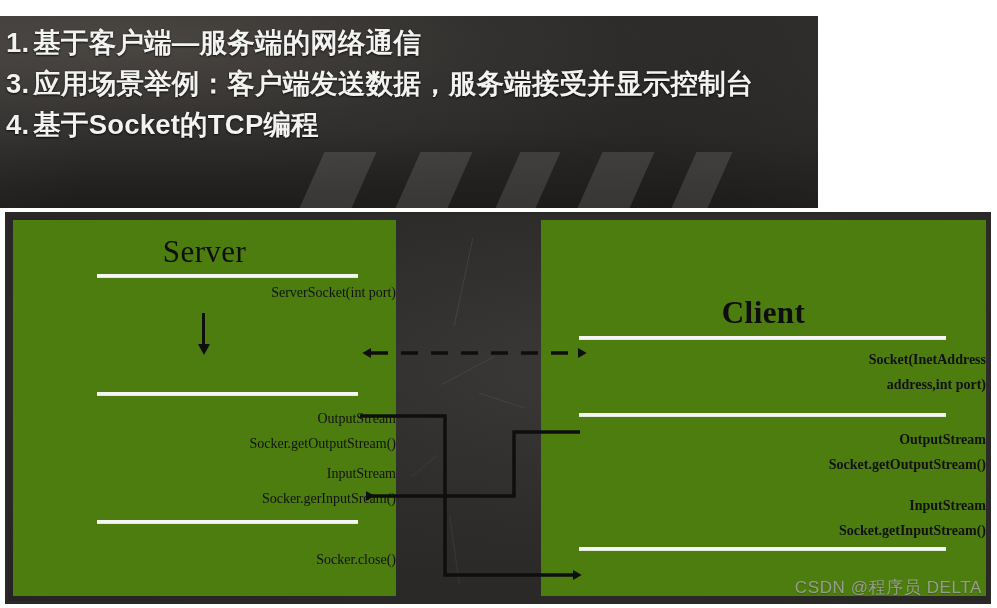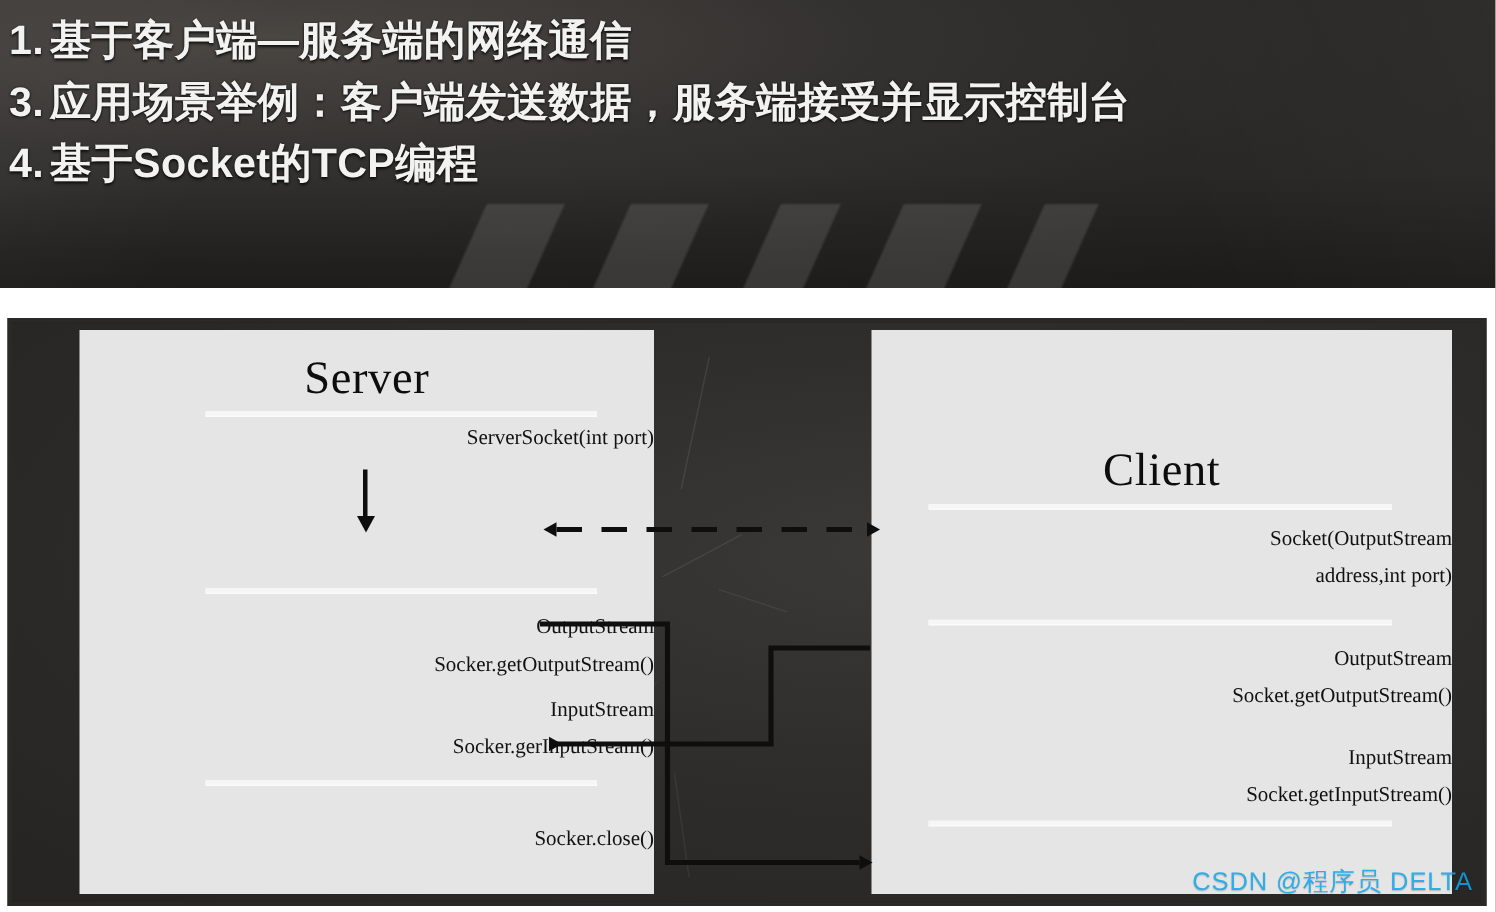--- a/index.html
+++ b/index.html
@@ -5,21 +5,21 @@
 <style>
   html,body{margin:0;padding:0;background:#ffffff;}
   body{
     font-family:"Liberation Sans", sans-serif;
     width:997px;height:608px;overflow:hidden;
   }
   #root{position:relative;width:997px;height:608px;}
 
   
   .banner{
-    position:absolute;left:0;top:0;width:997px;height:192px;
+    position:absolute;left:0;top:16px;width:818px;height:192px;
     background:
       radial-gradient(ellipse at 18% 14%, #4a4642 0%, #343230 34%, #2a2826 62%, #242221 100%);
     overflow:hidden;
   }
   .banner .grain{
     position:absolute;inset:0;
     background:
       linear-gradient(115deg, rgba(255,255,255,0.035) 0%, rgba(255,255,255,0) 18%),
       linear-gradient(250deg, rgba(255,255,255,0.03) 0%, rgba(255,255,255,0) 24%),
       linear-gradient(0deg, rgba(0,0,0,0.25) 0%, rgba(0,0,0,0) 40%);
@@ -70,27 +70,26 @@
       radial-gradient(ellipse at 60% 40%, #3b3937 0%, #2f2d2b 45%, #262423 100%);
     overflow:hidden;
   }
   .diagram .scratch{
     position:absolute;background:rgba(210,210,205,0.22);
     transform-origin:center;pointer-events:none;
   }
 
   .panel{
     position:absolute;top:5px;bottom:5px;
-    background:#e5e5e5;
+    background:#4d7c0f;
     box-sizing:border-box;
     overflow:hidden;
-    margin-left:40px;
   }
   .panel.server{left:5px;width:383px;}
-  .panel.client{left:533px;right:20px;}
+  .panel.client{left:533px;right:2px;font-weight:bold;}
 
   .ptitle{
     position:absolute;left:0;right:0;text-align:center;
     font-family:"Liberation Serif", serif;
     font-size:31px;color:#0d0d0d;letter-spacing:.4px;
   }
   .rowtxt{
     position:absolute;left:0;right:0;text-align:right;
     font-family:"Liberation Serif", serif;
     font-size:14px;color:#111111;line-height:25px;
@@ -109,21 +108,21 @@
     border-left:6px solid transparent;border-right:6px solid transparent;
     border-top:11px solid #0e0e0e;
   }
 
   
   .conn{position:absolute;left:0;top:0;width:986px;height:392px;pointer-events:none;}
 
   .csdn{
     position:absolute;right:6px;bottom:2px;
     font-family:"Liberation Sans", sans-serif;
-    font-size:17px;color:#0ea5e9;opacity:.85;
+    font-size:17px;color:#a3a3a3;opacity:.85;
     letter-spacing:.6px;white-space:nowrap;
     text-shadow:0 1px 1px rgba(0,0,0,.25);
     z-index:9;
   }
 </style>
 </head>
 <body>
 
 <div id="root">
 
@@ -175,21 +174,21 @@
 Socker.gerInputSream()</div>
 
       <div class="sep" style="left:84px;right:38px;top:300px;"></div>
       <div class="rowtxt" style="top:327px;">Socker.close()</div>
     </div>
 
     <div class="panel client">
       <div class="ptitle" style="top:75px;">Client</div>
       <div class="sep" style="left:38px;right:40px;top:116px;"></div>
 
-      <div class="rowtxt" style="top:127px;">Socket(OutputStream
+      <div class="rowtxt" style="top:127px;">Socket(InetAddress
 address,int port)</div>
       <div class="sep" style="left:38px;right:40px;top:193px;"></div>
 
       <div class="rowtxt" style="top:207px;">OutputStream
 Socket.getOutputStream()</div>
       <div class="rowtxt" style="top:273px;">InputStream
 Socket.getInputStream()</div>
 
       <div class="sep" style="left:38px;right:40px;top:327px;"></div>
     </div>

